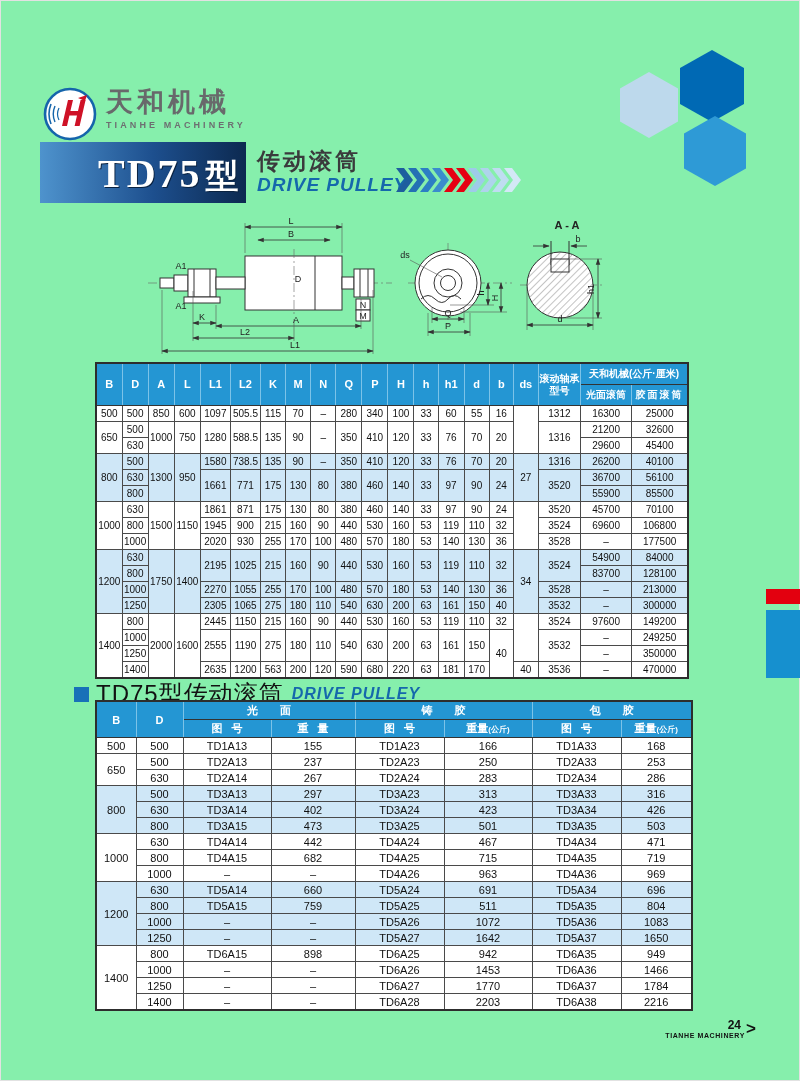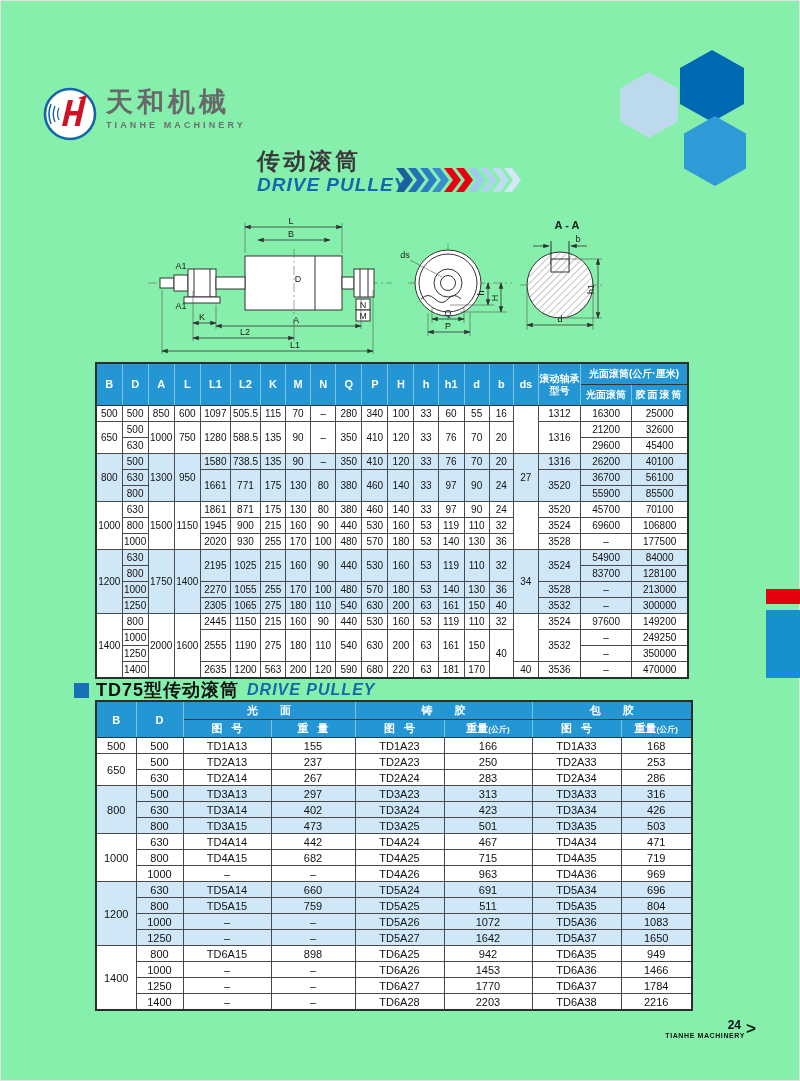--- a/index.html
+++ b/index.html
@@ -52,21 +52,21 @@
          font-size:11px;font-weight:700;height:17px;padding:0;}
   .t2 td{border:1px solid #4a4a4a;font-size:11px;text-align:center;height:15px;padding:0 1px;color:#111;}
   tr.blue td{background:#cfe7f7;}
   .sp-g{letter-spacing:22px;text-indent:22px;}
   .sp-s{letter-spacing:9px;text-indent:9px;}
   .unit{font-size:8px;letter-spacing:0;}
 
   
   .sec2{position:absolute;left:74px;top:678px;display:flex;align-items:center;}
   .sec2-sq{width:15px;height:15px;background:#1871b8;margin-right:7px;}
-  .sec2-cn{font-size:18px;font-weight:700;color:#121212;letter-spacing:1px;}
+  .sec2-cn{font-size:24px;font-weight:400;color:#121212;letter-spacing:1px;}
   .sec2-en{font-size:16px;font-weight:700;font-style:italic;color:#1568ac;margin-left:8px;letter-spacing:1px;}
 
   
   .bar-red{position:absolute;left:766px;top:589px;width:34px;height:15px;background:#e3000f;}
   .bar-blue{position:absolute;left:766px;top:610px;width:34px;height:68px;background:#1690cf;}
 
   
   .footer{position:absolute;left:645px;top:1018px;width:100px;height:30px;}
   .pageno{position:absolute;right:4px;top:0;font-size:12px;font-weight:700;color:#111;}
   .brand{position:absolute;right:0;top:14px;font-size:7px;font-weight:700;color:#111;letter-spacing:.6px;}
@@ -89,20 +89,25 @@
     <div class="logo-texts">
       <div class="logo-cn">天和机械</div>
       <div class="logo-en">TIANHE MACHINERY</div>
     </div>
   </div>
 
   <div class="hex hex-light"></div>
   <div class="hex hex-dark"></div>
   <div class="hex hex-mid"></div>
 
+  <div class="band">
+    <div class="band-text">
+      <span class="band-td75">TD75</span><span class="band-xing">型</span>
+    </div>
+  </div>
   <div class="title-cn">传动滚筒</div>
   <div class="title-en">DRIVE PULLEY</div>
 
   <svg class="chevrons" width="136" height="26" viewBox="0 0 136 26">
     <defs>
         <path id="chev" d="M0 1 L8 1 L17 13 L8 25 L0 25 L9 13 Z"></path>
       </defs>
     <use href="#chev" x="0" fill="#1d5e9e"></use>
     <use href="#chev" x="12" fill="#2470b4"></use>
     <use href="#chev" x="24" fill="#2c7ec4"></use>
@@ -258,21 +263,21 @@
         <th rowspan="2">N</th>
         <th rowspan="2">Q</th>
         <th rowspan="2">P</th>
         <th rowspan="2">H</th>
         <th rowspan="2">h</th>
         <th rowspan="2">h1</th>
         <th rowspan="2">d</th>
         <th rowspan="2">b</th>
         <th rowspan="2">ds</th>
         <th rowspan="2" style="font-size:10px;padding:0 0;">滚动轴承型号</th>
-        <th colspan="2" style="font-size:10px;">光面滚筒(公斤·厘米)</th>
+        <th colspan="2" style="font-size:10px;">天和机械(公斤·厘米)</th>
       </tr>
       <tr>
         <th style="font-size:10px;">光面滚筒</th>
         <th style="font-size:10px;letter-spacing:2px;text-align:center;">胶面滚筒</th>
       </tr>
     </thead>
     <tbody id="t1-body">
         <tr>
           <td>500</td>
           <td>500</td>

